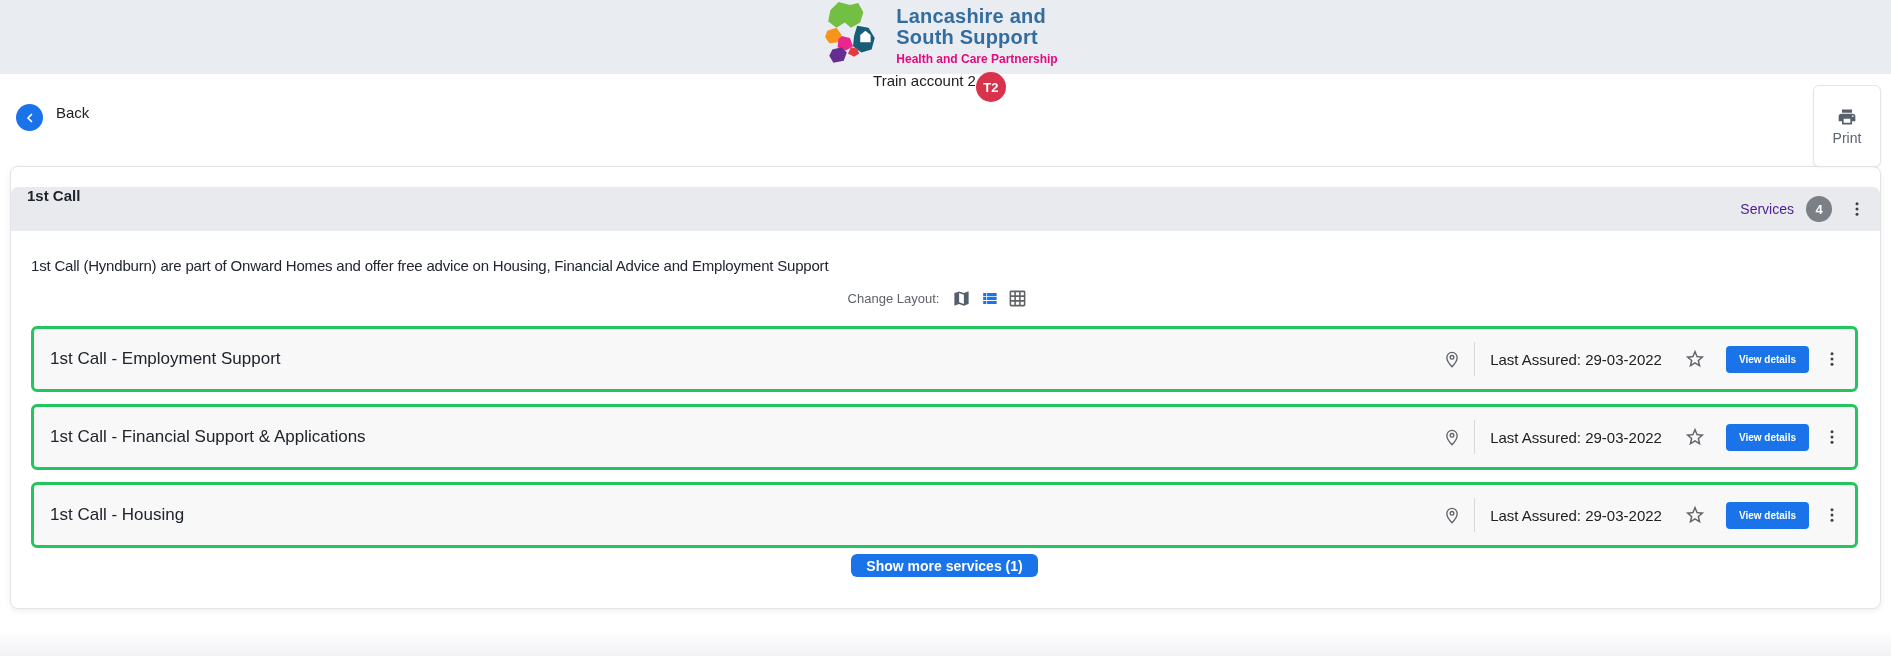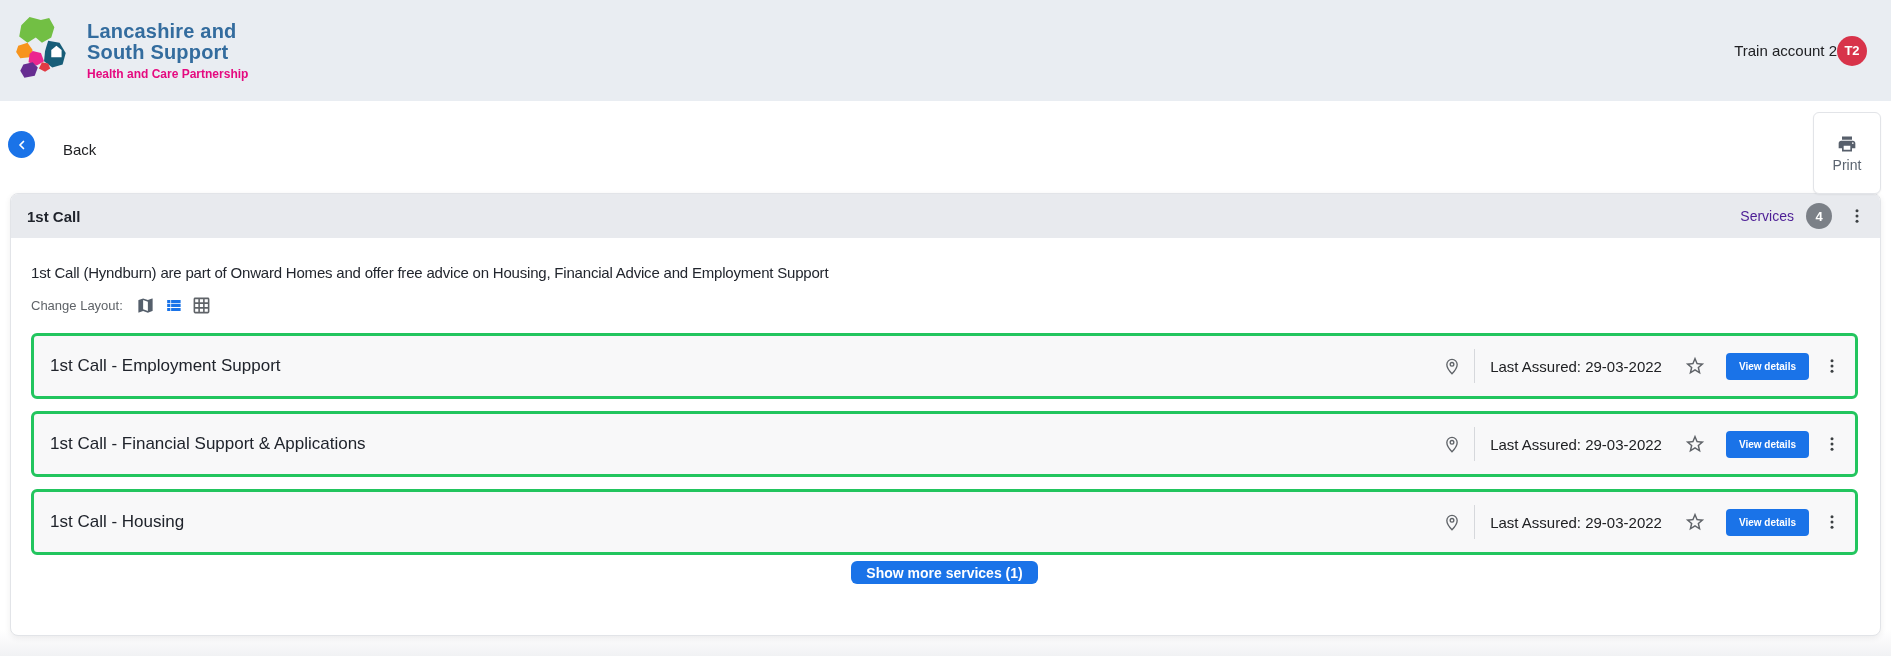--- a/index.html
+++ b/index.html
@@ -4,69 +4,70 @@
 <style>
   * { box-sizing: border-box; }
   html,body { margin:0; padding:0; }
   body {
     width:1891px; height:656px; position:relative; overflow:hidden;
     font-family:"Liberation Sans", sans-serif;
     background:linear-gradient(180deg,#ffffff 0px,#ffffff 630px,#f1f2f4 656px);
   }
   
   .app-header {
-    height:101px; background:#e9edf2;
+    height:74px; background:#e9edf2;
     display:flex; align-items:center; justify-content:space-between;
     padding:0 24px 0 12px;
+    flex-direction:column;
   }
   .logo { display:flex; align-items:center; gap:13px; }
   .logo-map { width:62px; height:72px; }
   .logo-title { font-size:20px; font-weight:bold; color:#336c9e; line-height:21px; letter-spacing:.2px; }
   .logo-tagline { font-size:12px; font-weight:bold; color:#e5097f; margin-top:4px; }
-  .account { display:flex; align-items:center; }
+  .account { display:flex; }
   .account-name { font-size:15px; color:#202124; }
   .avatar {
     width:30px; height:30px; border-radius:50%; background:#d8334a;
     color:#fff; font-weight:bold; font-size:13px;
     display:flex; align-items:center; justify-content:center; cursor:pointer;
   }
   
   .toolbar { position:relative; height:92px; }
-  .back-btn { position:absolute; left:8px; top:30px; display:flex; align-items:flex-end; gap:28px; cursor:pointer; }
+  .back-btn { position:absolute; left:16px; top:30px; display:flex; align-items:flex-start; gap:13px; cursor:pointer; }
   .back-circle { width:27px; height:27px; border-radius:50%; background:#1a73e8;
     display:flex; align-items:center; justify-content:center; }
   .back-label { font-size:15px; color:#202124; }
   .print-card {
     position:absolute; right:10px; top:11px; width:68px; height:82px;
     background:#fff; border:1px solid #e2e4e8; border-radius:6px;
     display:flex; flex-direction:column; align-items:center; justify-content:center; gap:3px;
     box-shadow:0 1px 2px rgba(0,0,0,.05); cursor:pointer;
   }
   .print-label { font-size:14px; color:#5b6470; }
   
   .panel {
     margin:0 10px; height:443px; background:#fff;
     border:1px solid #e2e4e8; border-radius:8px;
     box-shadow:0 2px 6px rgba(0,0,0,.07);
   }
   .panel-bar {
     height:44px; background:#e8eaee; border-radius:7px 7px 0 0;
-    display:flex; align-items:center; justify-content:space-between; padding:0 14px 0 16px;
+    display:flex; justify-content:space-between; padding:0 14px 0 16px;margin-top:20px;
   }
   .panel-title { font-weight:bold; font-size:15px; color:#1f232b; }
   .bar-right { display:flex; align-items:center; gap:12px; }
   .services-label { font-size:14px; color:#4c1d95; }
   .count-badge {
     width:26px; height:26px; border-radius:50%; background:#7b8087; color:#fff;
     font-size:13px; font-weight:bold; display:flex; align-items:center; justify-content:center;
   }
   .kebab-btn { margin-left:4px; cursor:pointer; display:flex; align-items:center; }
   .panel-body { padding:0 22px 0 20px; }
   .description { margin:26px 0 0; font-size:15px; color:#22262e; letter-spacing:-.2px; }
-  .layout-row { display:flex; align-items:center; justify-content:flex-start; gap:9px; margin:14px 14px 0 0; height:20px; }
+  .layout-row { display:flex; align-items:center; justify-content:center; gap:9px; margin:14px 14px 0 0; height:20px; }
   .layout-label { font-size:13px; color:#5f6368; margin-right:4px; }
   .layout-btn { cursor:pointer; display:flex; align-items:center; }
   
   .service-row {
     height:66px; margin-top:12px; background:#f8f8f9;
     border:3px solid #22c55e; border-radius:6px;
     display:flex; align-items:center; padding:0 14px 0 16px;
   }
   .service-row.first { margin-top:18px; }
   .service-name { flex:1; font-size:17px; color:#20242c; }

